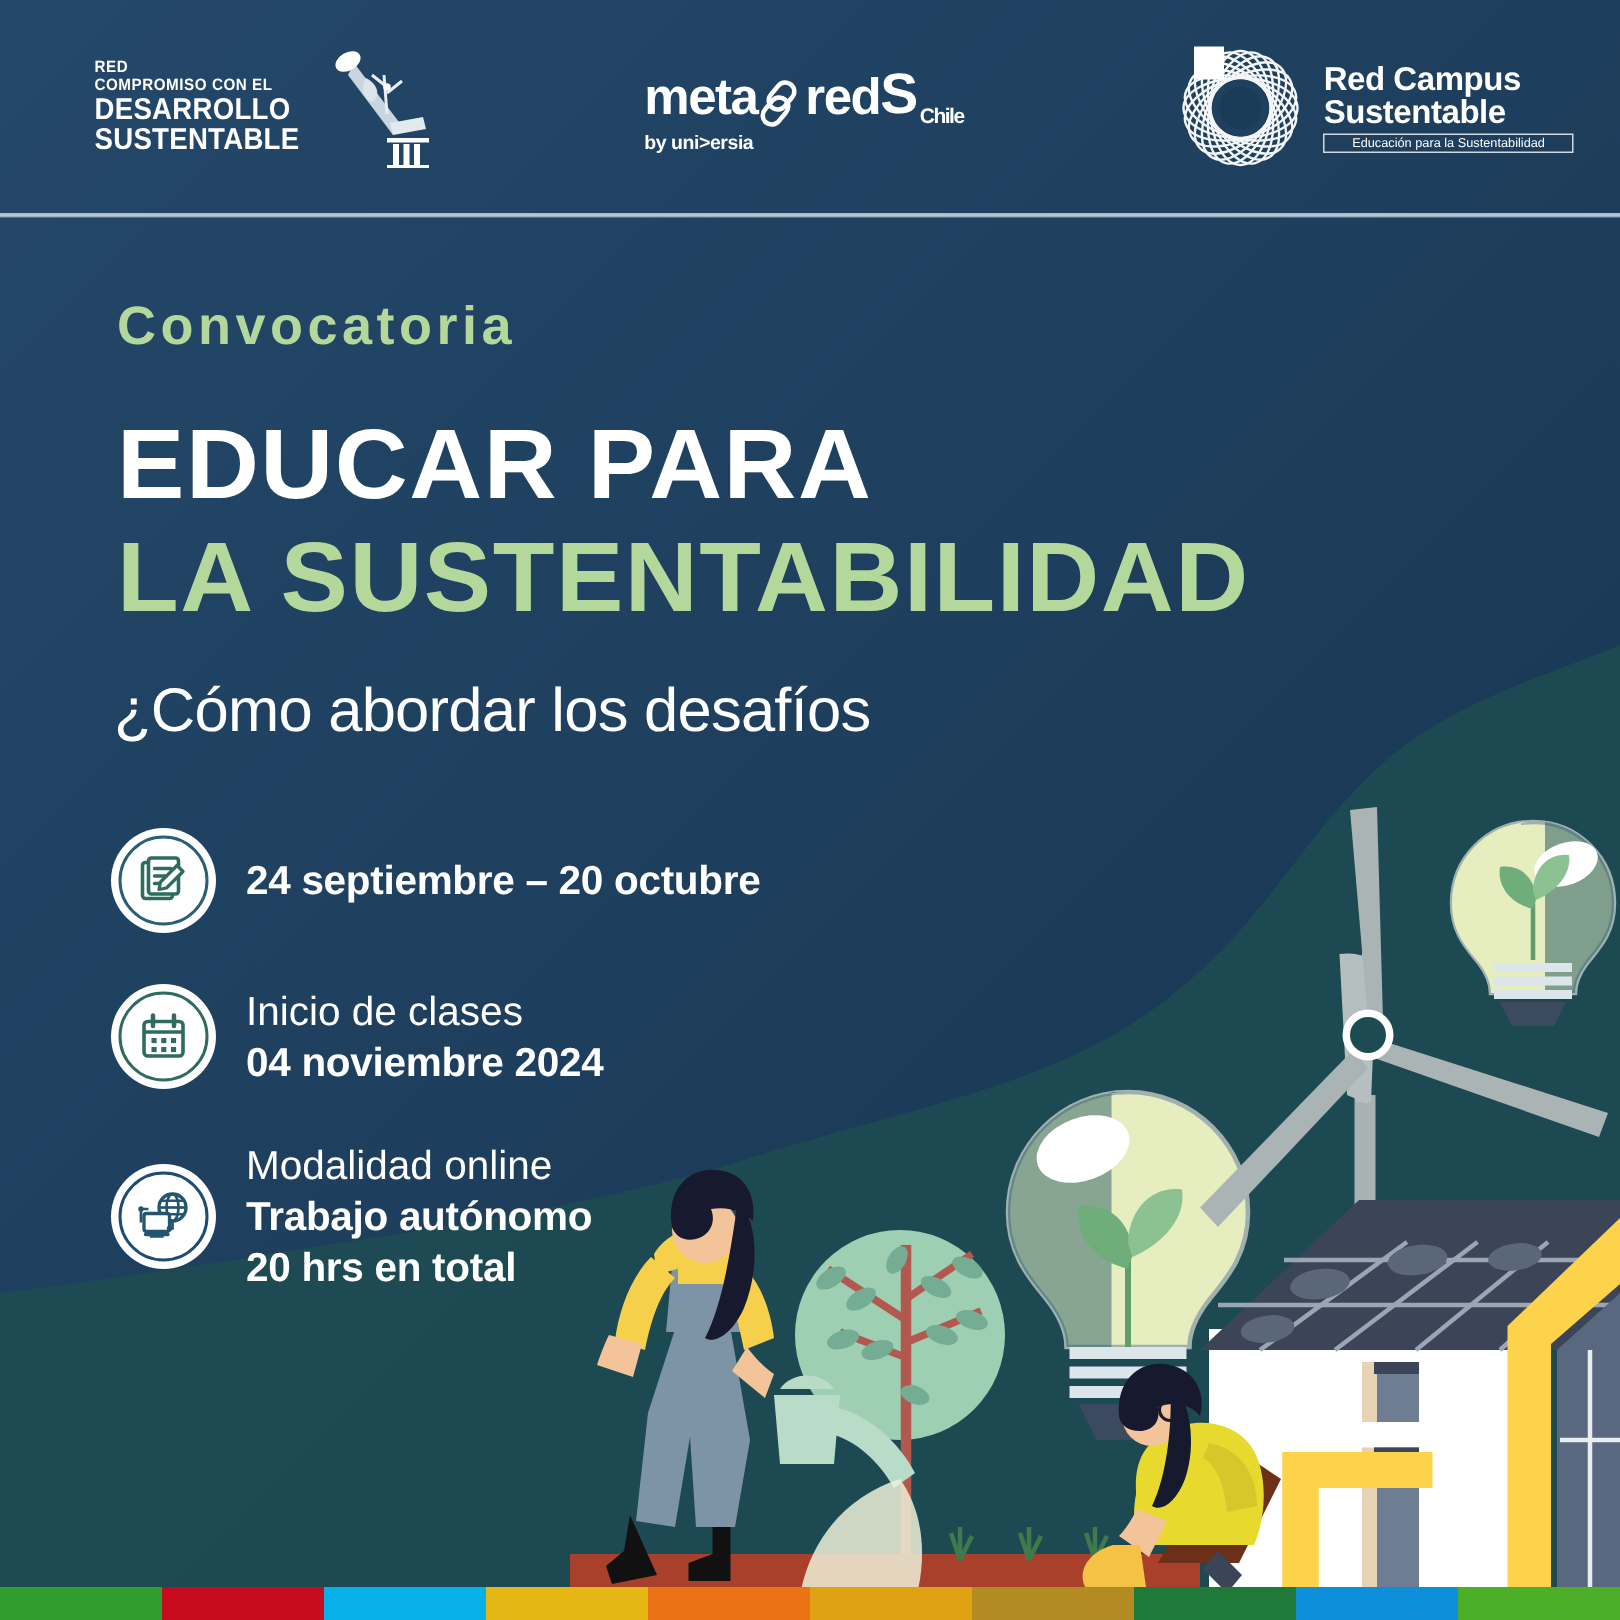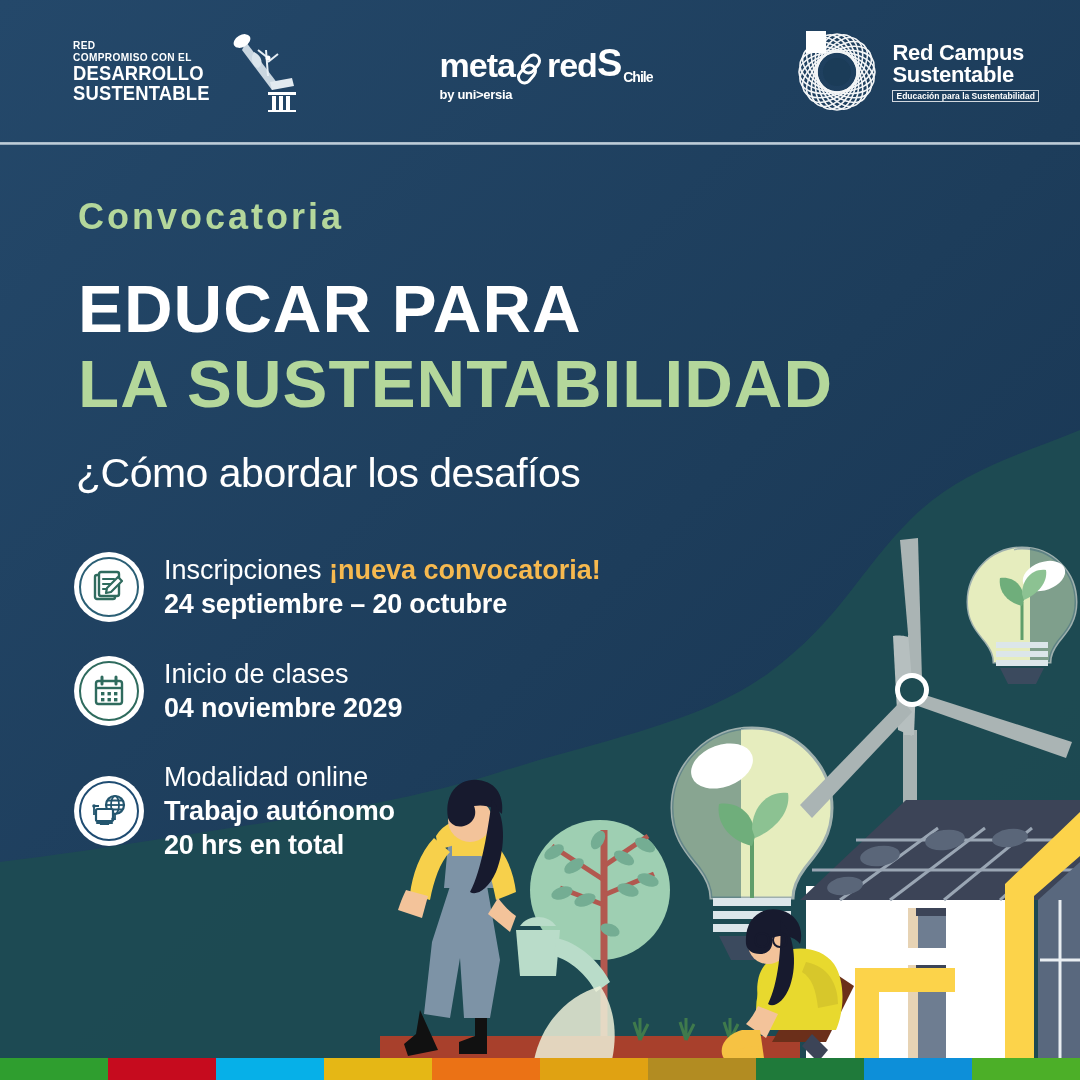--- a/index.html
+++ b/index.html
@@ -56,22 +56,22 @@
   }
   .logo2-main .big { font-size:38px; font-weight:800; }
   .logo2-chile { font-size:14px; font-weight:700; margin-left:2px; margin-top:2px; }
   .logo2-sub { color:#fff; font-size:13px; font-weight:700; letter-spacing:-.3px; margin-top:2px;}
 
   
   .logo3 { gap:10px; }
   .logo3-text { color:#fff; line-height:1.0; }
   .logo3-l1,.logo3-l2 { font-size:22px; font-weight:900; letter-spacing:-.3px; }
   .logo3-l3 {
-    font-size:8.5px; font-weight:700; margin-top:3px;
-    border:1px solid rgba(255,255,255,.8); padding:1px 3px; display:inline-block;
+    font-size:8.5px; font-weight:400; margin-top:3px;
+    border:1px solid rgba(255,255,255,.8); padding:1px 18px; display:inline-block;
   }
 
   
   .content { position:absolute; top:144px; left:0; width:858px; z-index:10; }
   .eyebrow {
     margin:52px 0 0 78px;
     color:#b4d79b; font-size:36px; font-weight:700; letter-spacing:3px;
   }
   .title {
     margin:34px 0 0 78px;
@@ -381,23 +381,20 @@
             <rect x="9" y="4" width="20" height="24" rx="2" fill="#ffffff" stroke="#2f6b5e" stroke-width="2.4"></rect>
             <g stroke="#2f6b5e" stroke-width="2.2" stroke-linecap="round">
               <path d="M13,11 H24"></path>
                 <path d="M13,16 H24"></path>
                 <path d="M13,21 H20"></path>
             </g>
             <path d="M28,9 l4,4 l-11,11 l-5,1 l1,-5 z" fill="#ffffff" stroke="#2f6b5e" stroke-width="2.2" stroke-linejoin="round"></path>
           </svg>
         </div>
         <div class="info-text">
-          <div class="info-line-1">
-            <span>Inscripciones </span><span class="hl">¡nueva convocatoria!</span>
-          </div>
           <div class="info-line-2">24 septiembre – 20 octubre</div>
         </div>
       </div>
 
       <div class="info-item">
         <div class="icon-circle" style="color:#2f6b5e">
           <svg width="38" height="38" viewBox="0 0 38 38">
             <rect x="6" y="9" width="26" height="23" rx="2.5" fill="#ffffff" stroke="#2f6b5e" stroke-width="2.4"></rect>
             <path d="M6,16 H32" stroke="#2f6b5e" stroke-width="2.4"></path>
             <path d="M12,5 v7 M26,5 v7" stroke="#2f6b5e" stroke-width="3" stroke-linecap="round"></path>
@@ -406,21 +403,21 @@
               <rect x="17.5" y="20" width="3.4" height="3.4"></rect>
               <rect x="24" y="20" width="3.4" height="3.4"></rect>
               <rect x="11" y="26" width="3.4" height="3.4"></rect>
               <rect x="17.5" y="26" width="3.4" height="3.4"></rect>
               <rect x="24" y="26" width="3.4" height="3.4"></rect>
             </g>
           </svg>
         </div>
         <div class="info-text">
           <div class="info-line-1">Inicio de clases</div>
-          <div class="info-line-2">04 noviembre 2029</div>
+          <div class="info-line-2">04 noviembre 2024</div>
         </div>
       </div>
 
       <div class="info-item">
         <div class="icon-circle" style="color:#1f4c72">
           <svg width="38" height="38" viewBox="0 0 38 38">
             <circle cx="25" cy="13" r="9" fill="#ffffff" stroke="#23556e" stroke-width="2.2"></circle>
             <g stroke="#23556e" stroke-width="1.8" fill="none">
               <path d="M16,13 H34"></path>
               <ellipse cx="25" cy="13" rx="4" ry="9"></ellipse>

